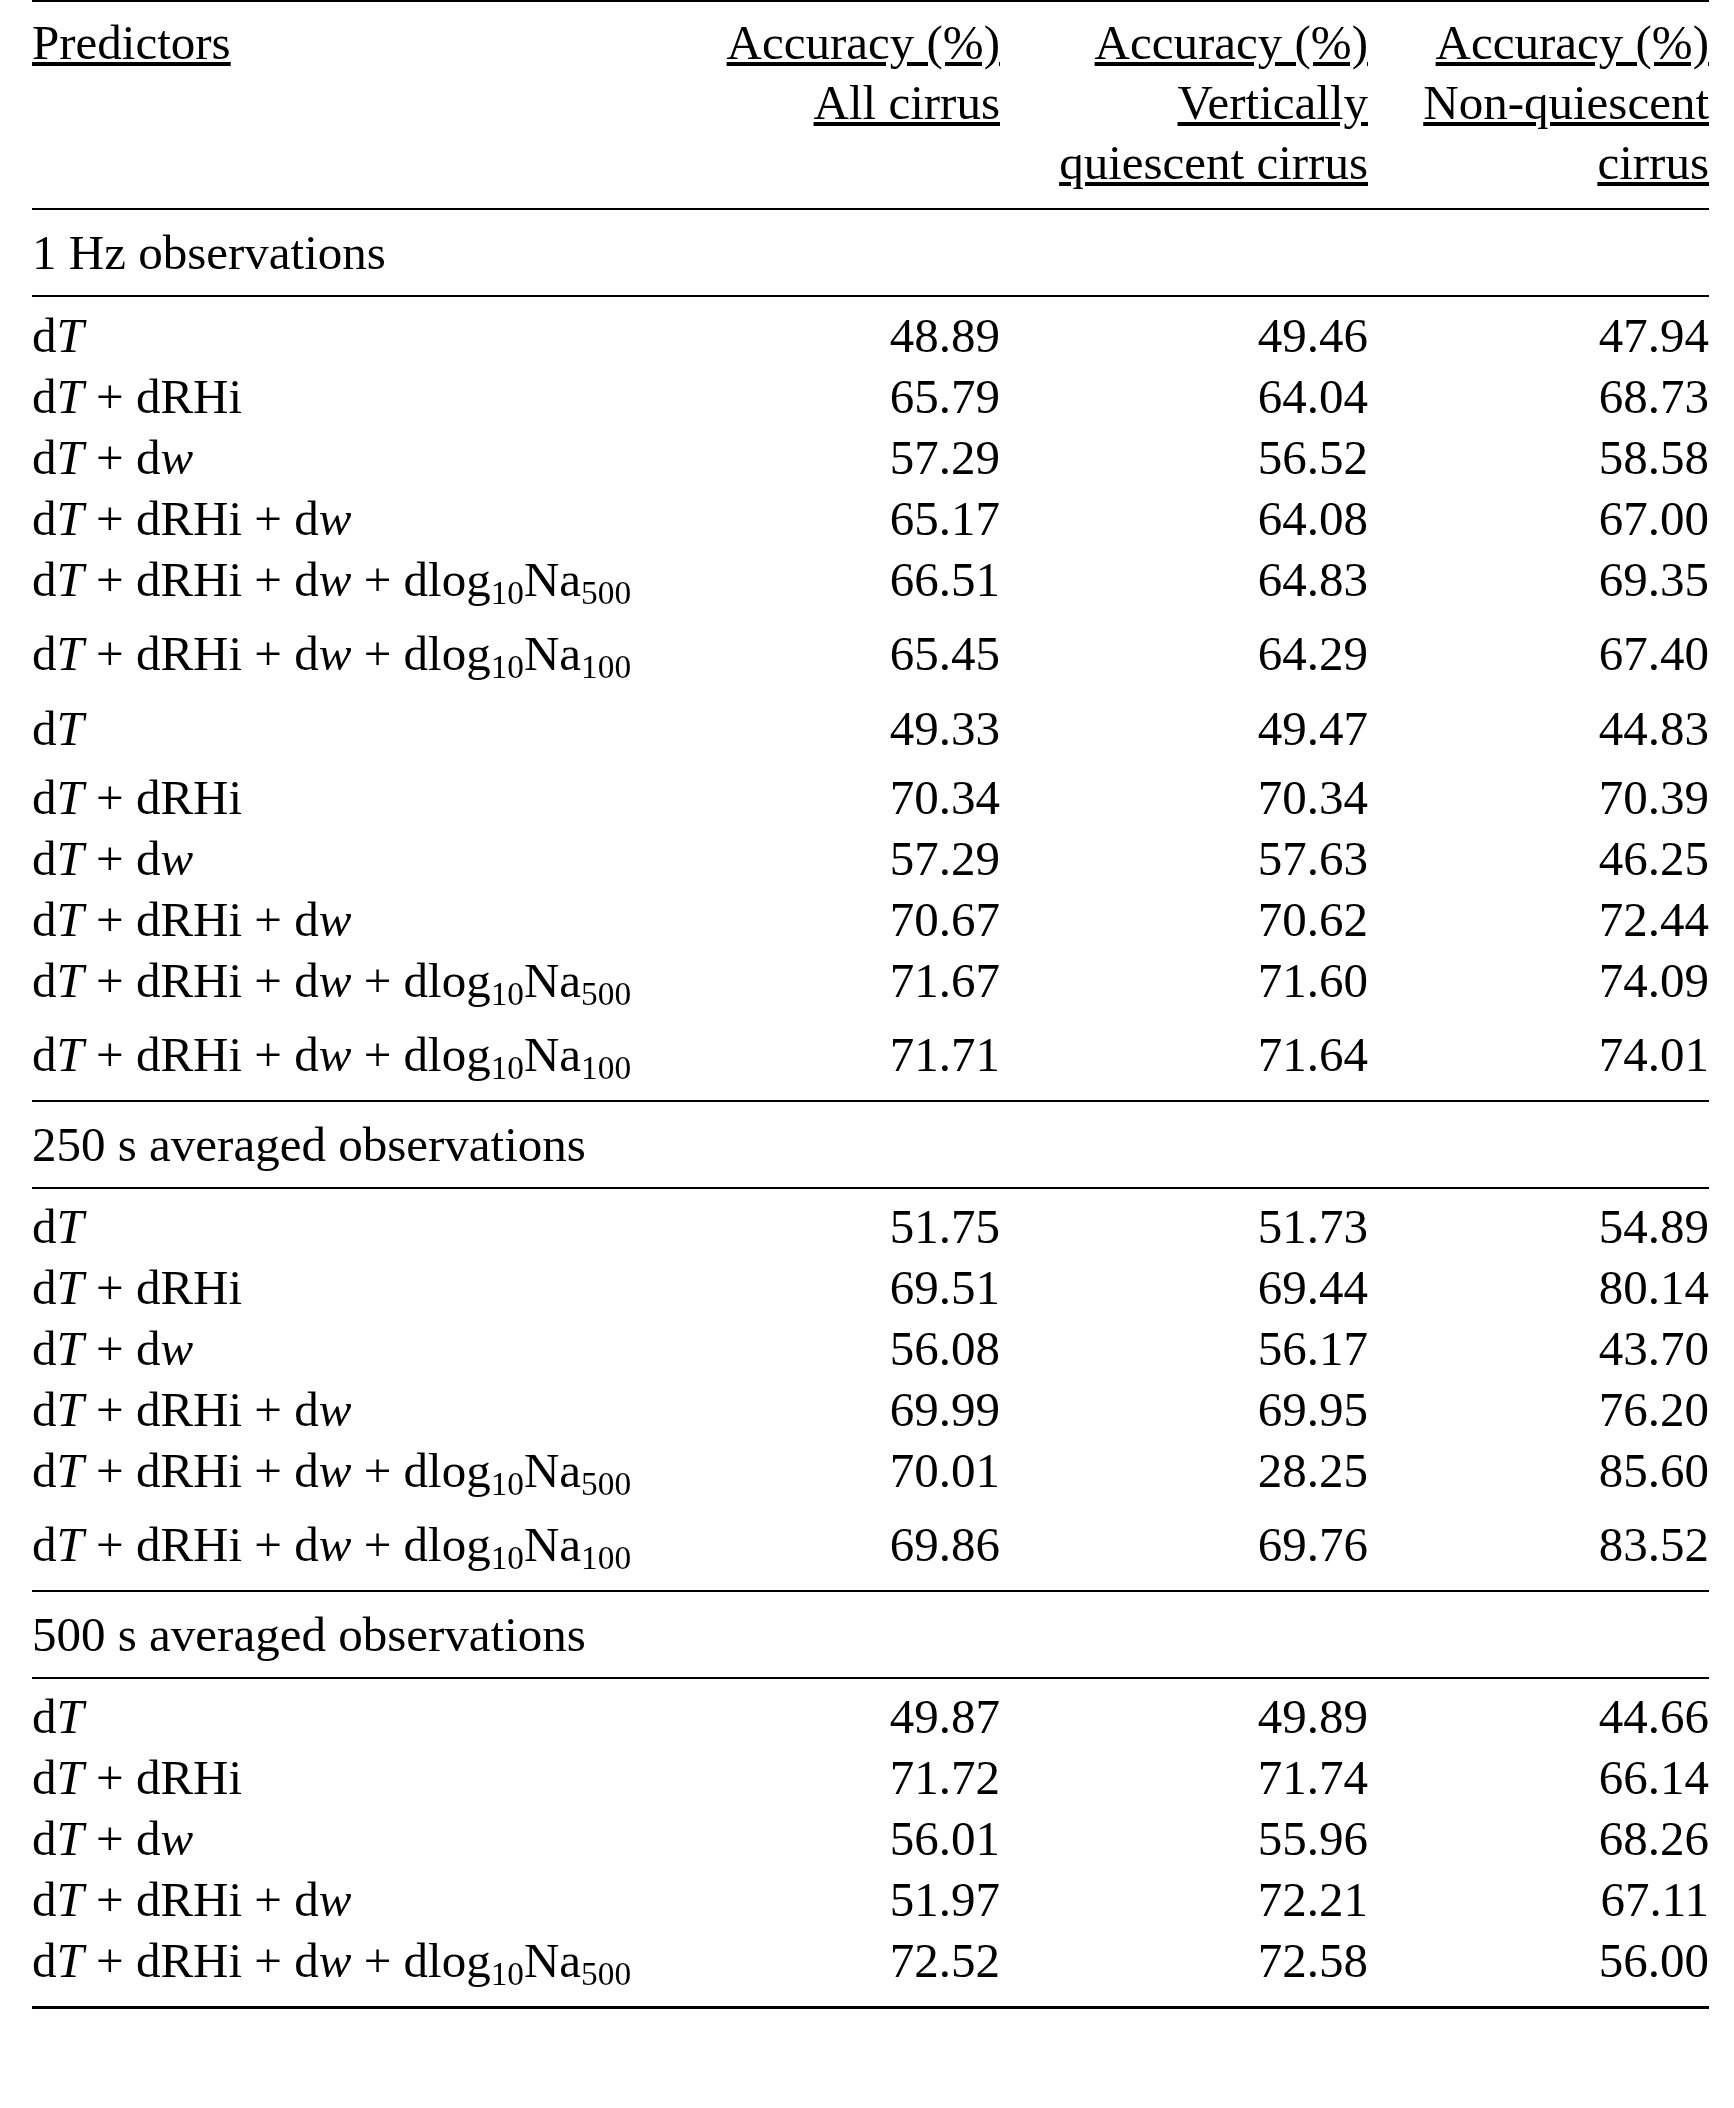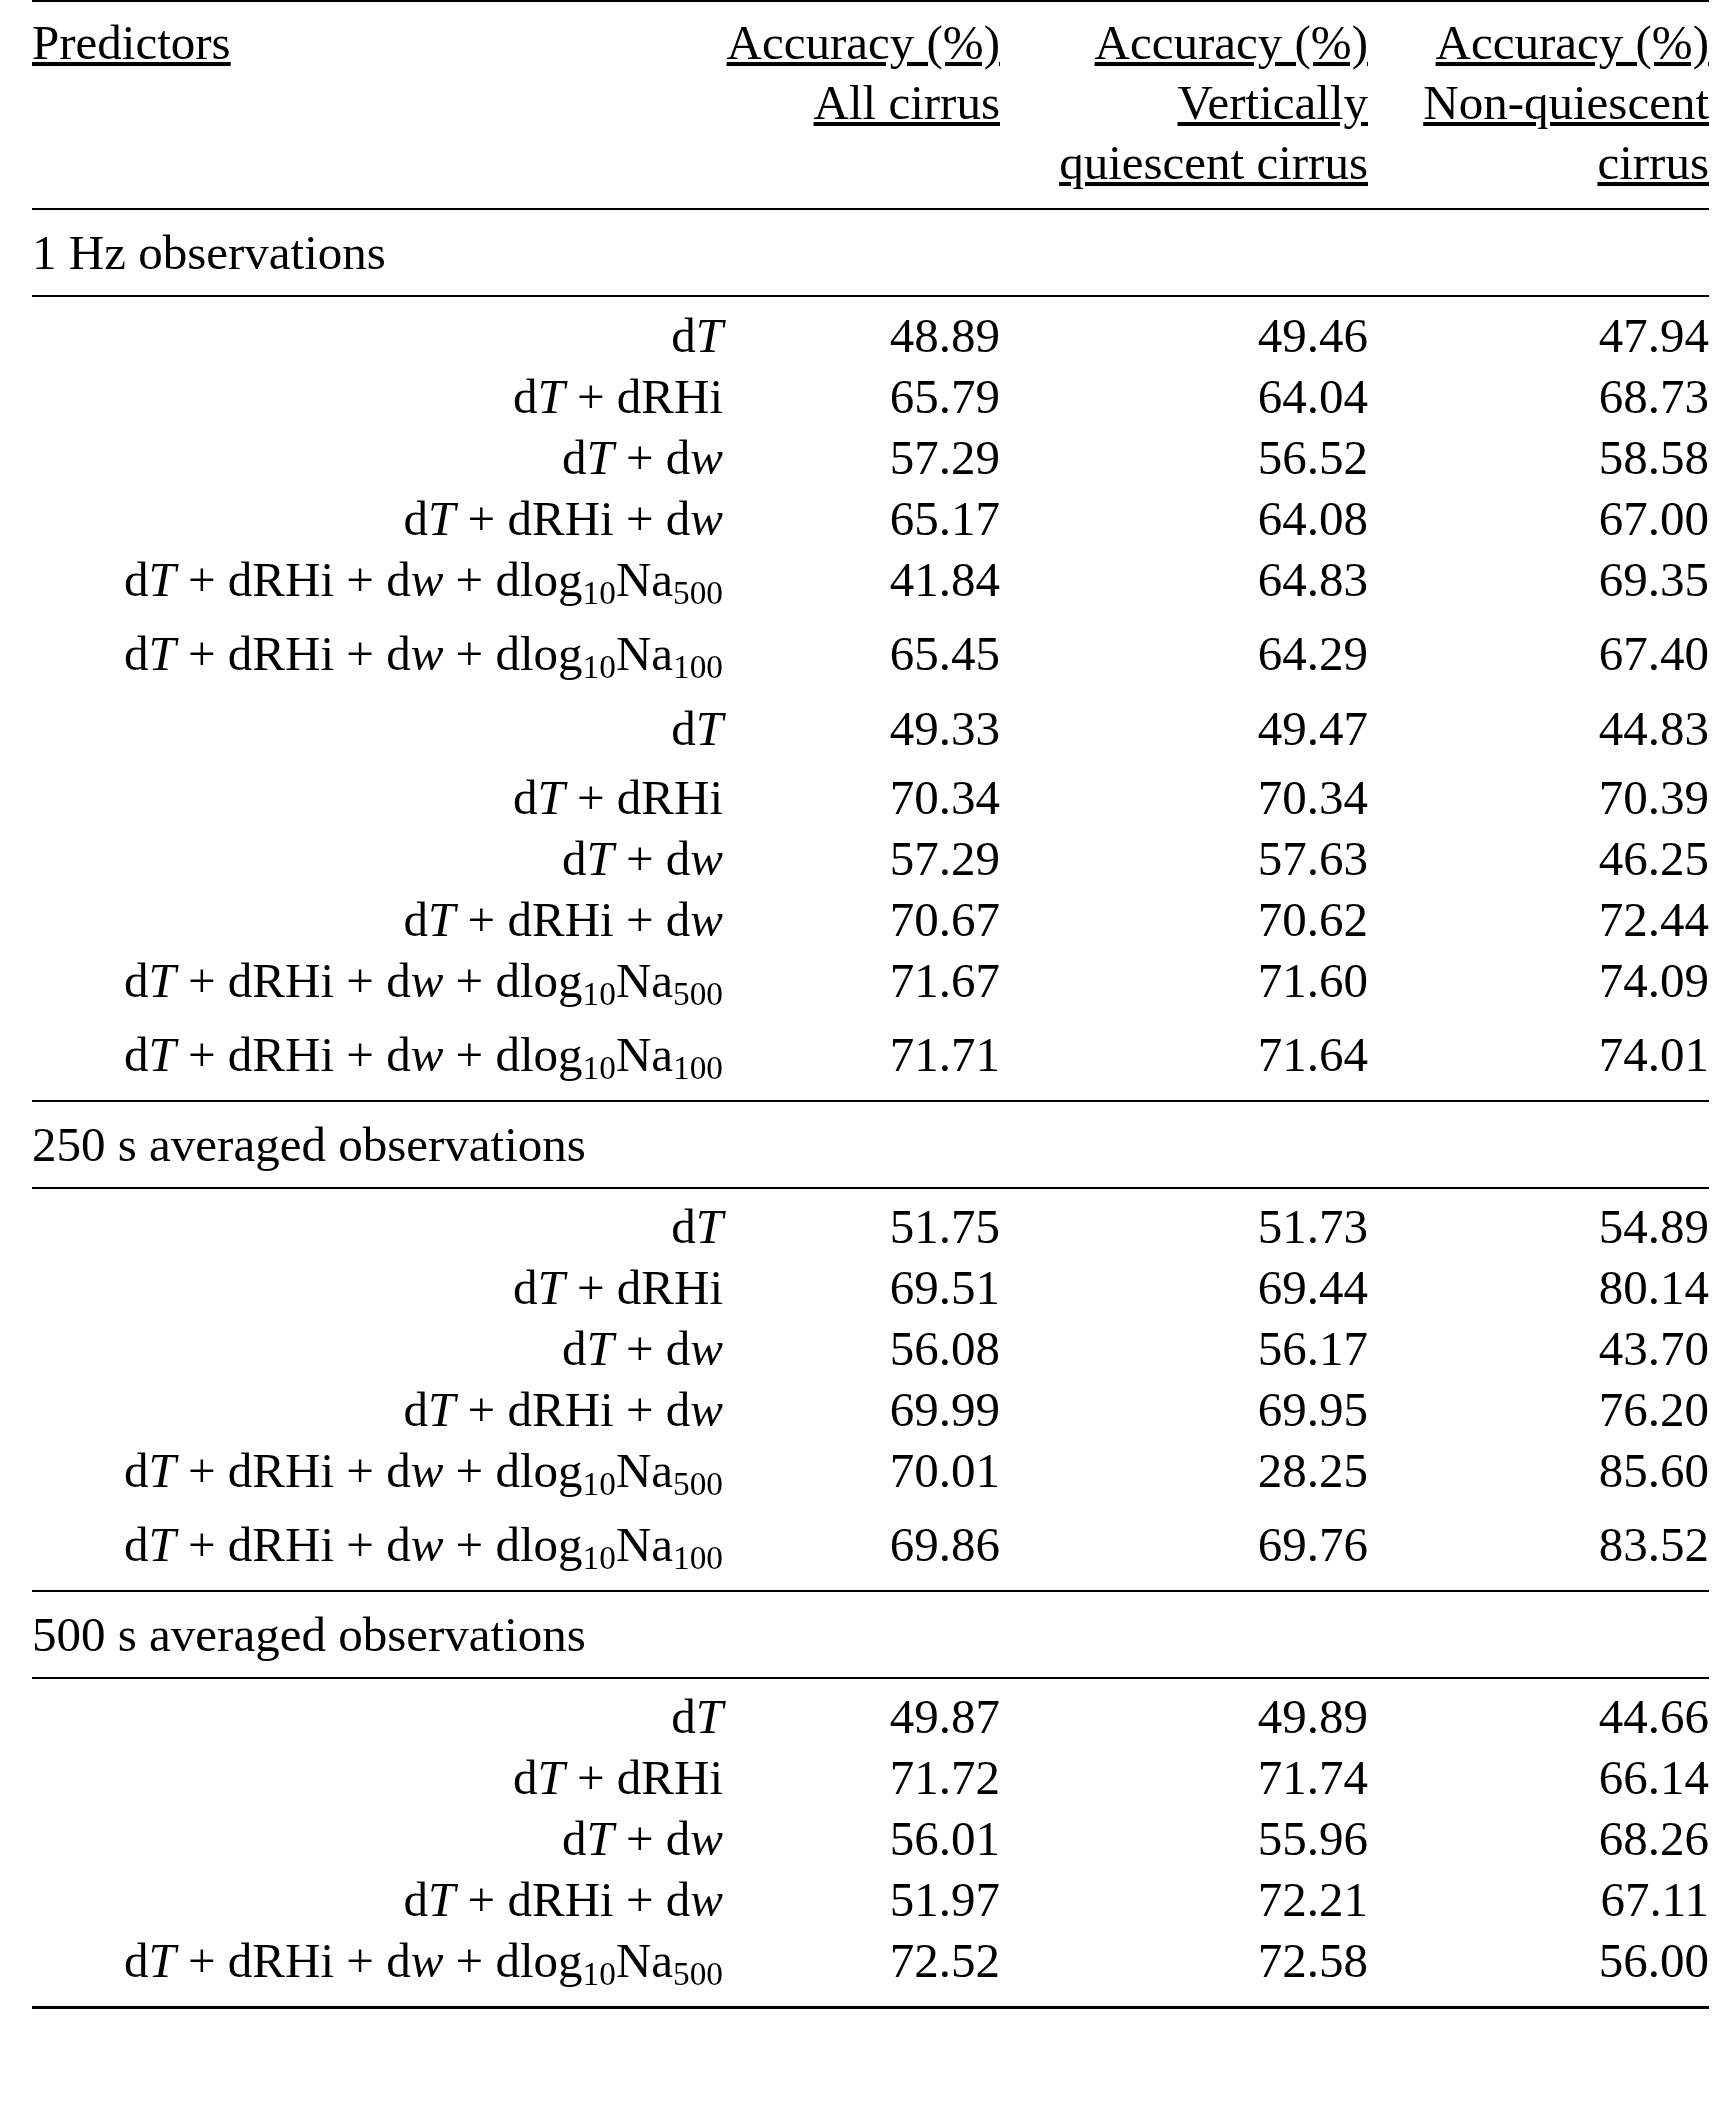--- a/index.html
+++ b/index.html
@@ -49,21 +49,21 @@
     text-align: left;
     margin-top: 8px;
   }
   tr.data-row td {
     line-height: 61px;
     vertical-align: baseline;
   }
   tr.data-row:nth-child(2) td { padding-top: 7.6px; }
   tr.data-row:last-child td { padding-bottom: 1px; margin-left: 12px; }
   td.num { text-align: right; }
-  td.predictor { text-align: right; }
+  td.predictor { text-align: left; }
   .it { font-style: italic; }
   .sub {
     font-size: 68%;
     vertical-align: -0.25em;
   }
 </style>
 </head>
 <body>
 
 <table class="acc" id="acc-table">
@@ -117,21 +117,21 @@
         <td class="num">58.58</td>
       </tr>
       <tr class="data-row">
         <td class="predictor"><span>d</span><span class="it">T</span><span> + dRHi + d</span><span class="it">w</span></td>
         <td class="num">65.17</td>
         <td class="num">64.08</td>
         <td class="num">67.00</td>
       </tr>
       <tr class="data-row">
         <td class="predictor"><span>d</span><span class="it">T</span><span> + dRHi + d</span><span class="it">w</span><span> + dlog</span><span class="sub">10</span><span>Na</span><span class="sub">500</span></td>
-        <td class="num">41.84</td>
+        <td class="num">66.51</td>
         <td class="num">64.83</td>
         <td class="num">69.35</td>
       </tr>
       <tr class="data-row">
         <td class="predictor"><span>d</span><span class="it">T</span><span> + dRHi + d</span><span class="it">w</span><span> + dlog</span><span class="sub">10</span><span>Na</span><span class="sub">100</span></td>
         <td class="num">65.45</td>
         <td class="num">64.29</td>
         <td class="num">67.40</td>
       </tr>
     </tbody>

